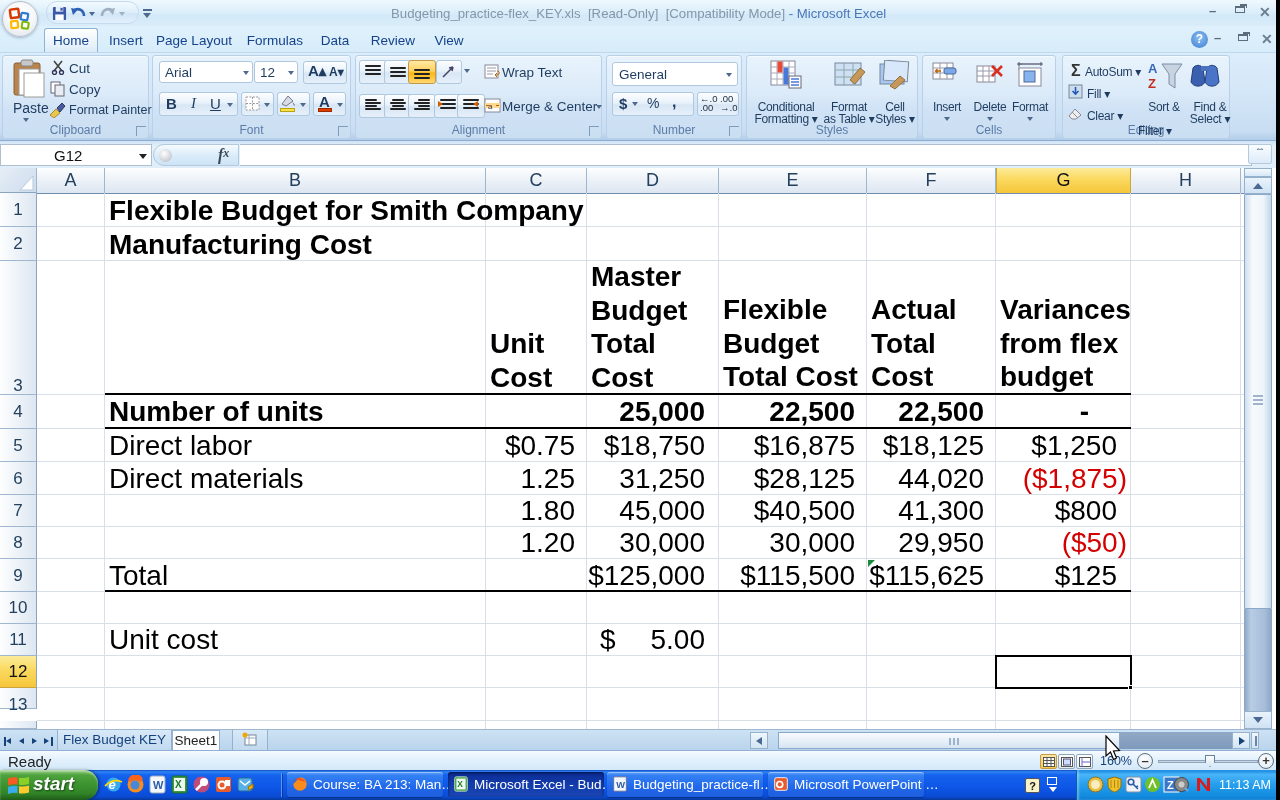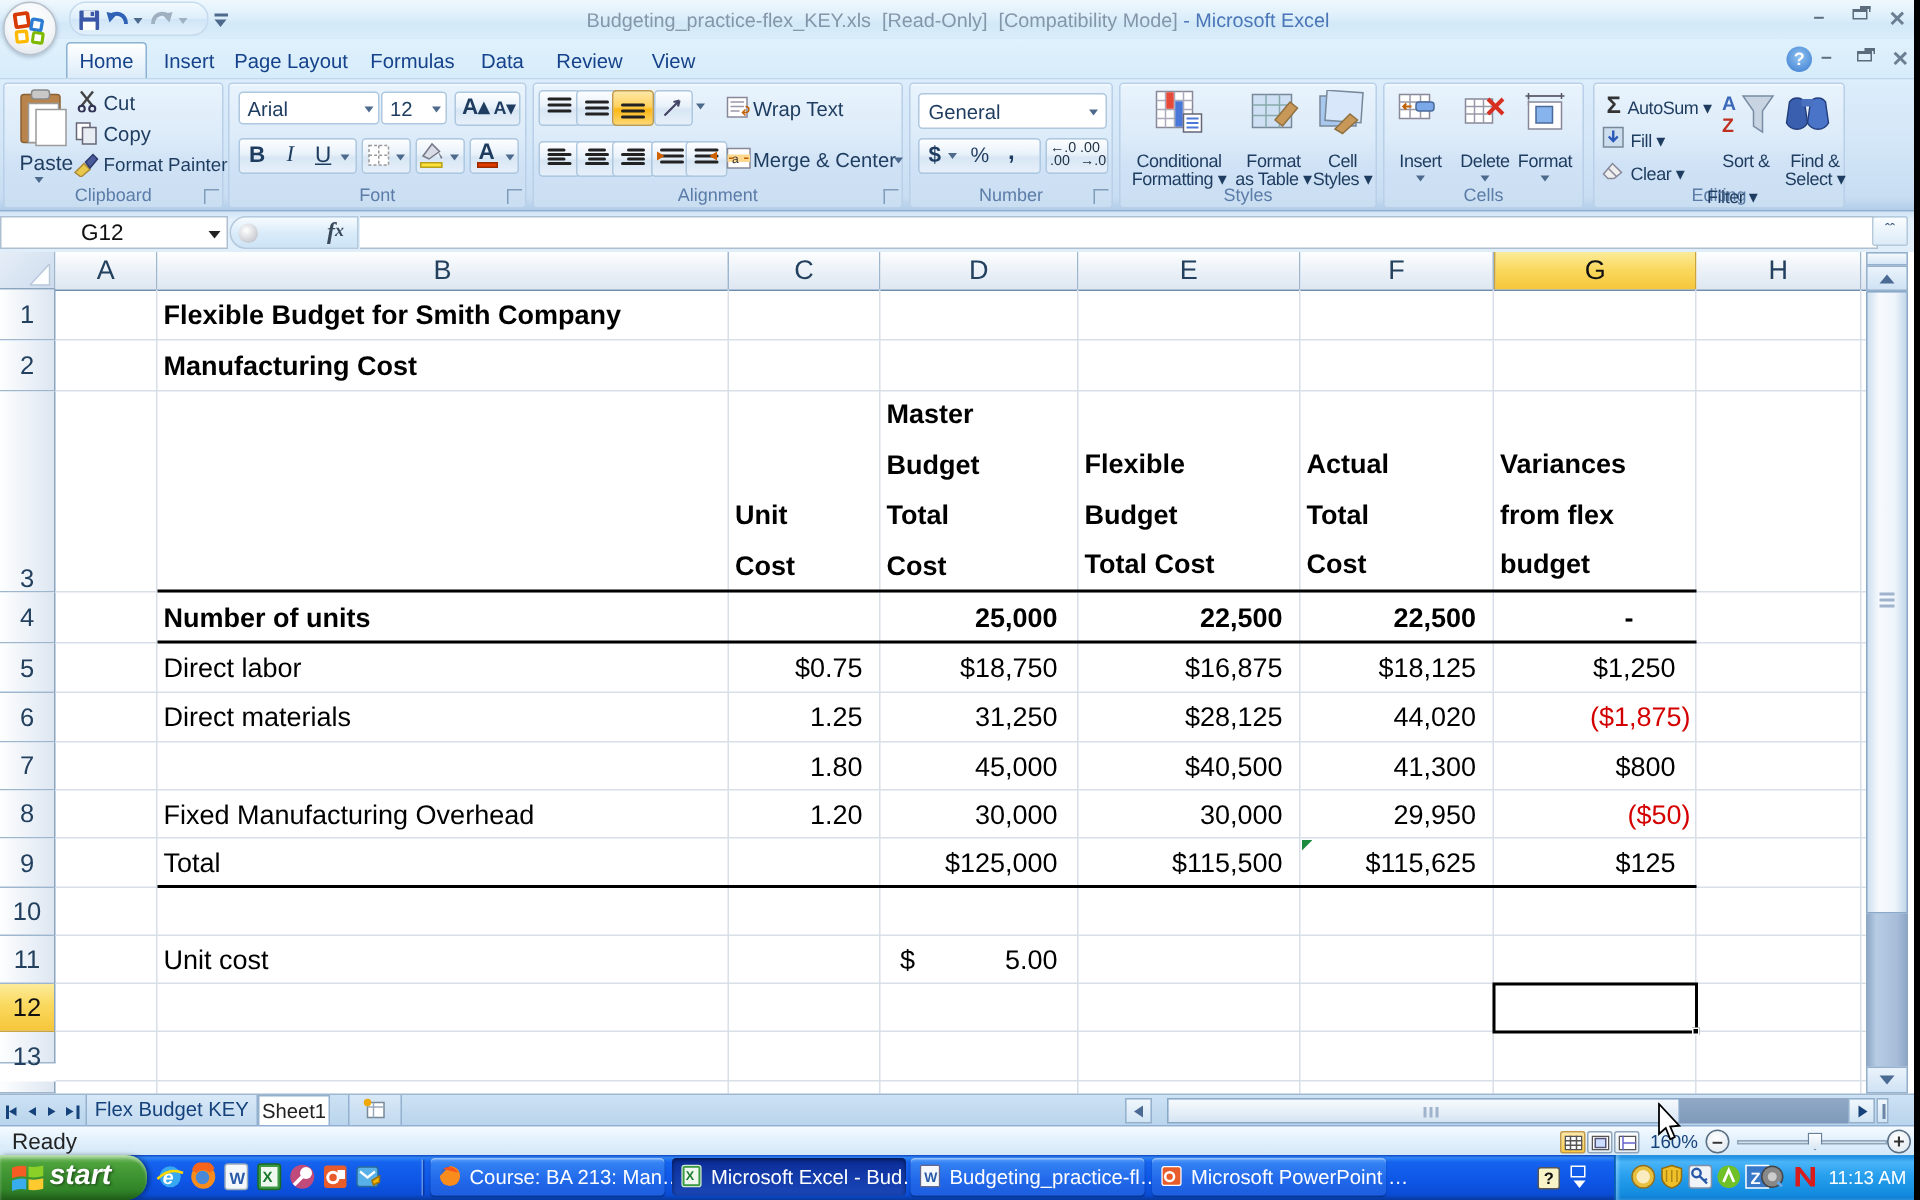--- a/index.html
+++ b/index.html
@@ -46,21 +46,21 @@
 #fxpill{left:153px;top:3px;width:86px;height:22px;background:linear-gradient(180deg,#f6fbfe,#d9ebf9 55%,#cde4f6);border:1px solid #b4c9dc;border-radius:11px 0 0 11px;}
 #fmlarea{left:240px;top:3px;width:1012px;height:22px;background:#fff;border:1px solid #aebfd0;border-left:none;}
 
 #sheet{left:0;top:168px;width:1244px;height:561px;background:#fff;}
 .chead{top:0;height:25px;background:linear-gradient(180deg,#fdfefe 0%,#eaf0f7 55%,#dde6f1 100%);
  border-right:1px solid #9eb6ce;color:#23405e;font-size:18px;text-align:center;line-height:25px;}
 .rhead{left:0;width:37px;background:linear-gradient(90deg,#fdfefe 0%,#eaf0f7 60%,#dde6f1 100%);
  border-bottom:1px solid #9eb6ce;border-right:1px solid #8aa5c0;color:#23405e;font-size:17px;text-align:center;}
 .gl-v{top:25px;bottom:0;width:1px;background:#d8dfe8;}
 .gl-h{left:37px;right:0;height:1px;background:#d8dfe8;}
-.cell{font-size:18px;color:#000;line-height:33px;}
+.cell{font-size:28px;color:#000;line-height:33px;}
 .b{font-weight:bold;}
 .red{color:#d40000;}
 .blk{background:#000;height:2px;}
 
 #vscroll{left:1244px;top:168px;width:28px;height:561px;background:#cadcef;}
 
 #tabbar{left:0;top:729px;width:1276px;height:21px;background:linear-gradient(180deg,#cde2f4,#b9d4ec);border-top:1px solid #9eb6ce;}
 
 #statusbar{left:0;top:750px;width:1276px;height:20px;border-top:1px solid #8fb0d4;
  background:linear-gradient(180deg,#f6fbff 0%,#e3f1fc 45%,#d3e8f8 100%);}
@@ -482,21 +482,20 @@
   <div class="cell tx" style="right:389px;top:294px;line-height:33px">$28,125</div>
   <div class="cell tx" style="right:260px;top:294px;line-height:33px">44,020</div>
   <div class="cell red tx" style="right:117px;top:294px;line-height:33px">($1,875)</div>
 
   <div class="cell tx" style="right:669px;top:327px;line-height:32px">1.80</div>
   <div class="cell tx" style="right:539px;top:327px;line-height:32px">45,000</div>
   <div class="cell tx" style="right:389px;top:327px;line-height:32px">$40,500</div>
   <div class="cell tx" style="right:260px;top:327px;line-height:32px">41,300</div>
   <div class="cell tx" style="right:127px;top:327px;line-height:32px">$800</div>
 
-  <div class="cell tx" style="left:109px;top:359px;line-height:32px">Fixed Manufacturing Overhead</div>
   <div class="cell tx" style="right:669px;top:359px;line-height:32px">1.20</div>
   <div class="cell tx" style="right:539px;top:359px;line-height:32px">30,000</div>
   <div class="cell tx" style="right:389px;top:359px;line-height:32px">30,000</div>
   <div class="cell tx" style="right:260px;top:359px;line-height:32px">29,950</div>
   <div class="cell red tx" style="right:117px;top:359px;line-height:32px">($50)</div>
 
   <div class="cell tx" style="left:109px;top:391px;line-height:33px">Total</div>
   <div class="cell tx" style="right:539px;top:391px;line-height:33px">$125,000</div>
   <div class="cell tx" style="right:389px;top:391px;line-height:33px">$115,500</div>
   <div class="cell tx" style="right:260px;top:391px;line-height:33px">$115,625</div>

